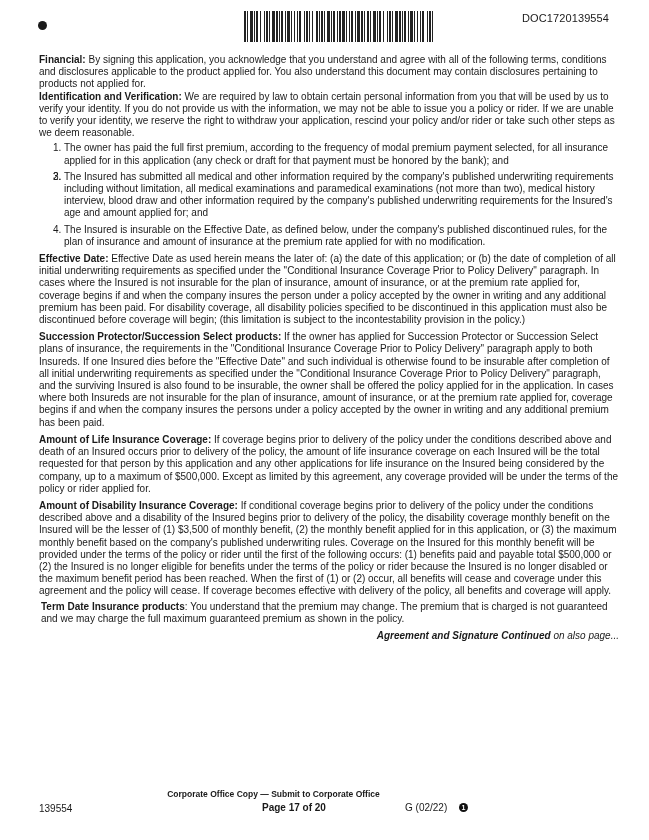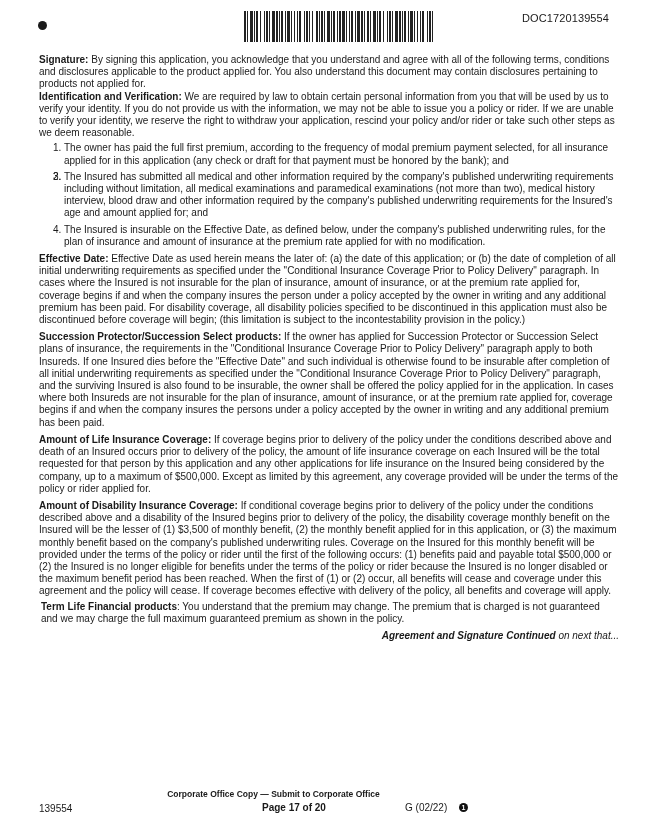--- a/index.html
+++ b/index.html
@@ -157,42 +157,42 @@
     <span style="width: 1px; background: rgb(255, 255, 255);"></span>
     <span style="width: 2px; background: rgb(34, 34, 34);"></span>
     <span style="width: 1px; background: rgb(255, 255, 255);"></span>
     <span style="width: 1px; background: rgb(34, 34, 34);"></span>
     <span style="width: 2px; background: rgb(255, 255, 255);"></span>
   </div>
 <div class="doc-id">DOC1720139554</div>
 
 <div class="content">
 
-  <p class="par" style="margin-top:2px"><b>Signature:</b><span> By signing this application, you acknowledge that you understand and agree with all of the following terms, conditions and disclosures applicable to the product applied for. You also understand this document may contain disclosures pertaining to products not applied for.</span></p>
+  <p class="par" style="margin-top:2px"><b>Financial:</b><span> By signing this application, you acknowledge that you understand and agree with all of the following terms, conditions and disclosures applicable to the product applied for. You also understand this document may contain disclosures pertaining to products not applied for.</span></p>
 
   <p class="par"><b>Identification and Verification:</b><span> We are required by law to obtain certain personal information from you that will be used by us to verify your identity. If you do not provide us with the information, we may not be able to issue you a policy or rider. If we are unable to verify your identity, we reserve the right to withdraw your application, rescind your policy and/or rider or take such other steps as we deem reasonable.</span></p>
 
 
   <ol class="reqs">
     <li><span class="num">1.</span><span>The owner has paid the full first premium, according to the frequency of modal premium payment selected, for all insurance applied for in this application (any check or draft for that payment must be honored by the bank); and</span></li>
     <li><span class="num">2.</span></li>
     <li><span class="num">3.</span><span>The Insured has submitted all medical and other information required by the company's published underwriting requirements including without limitation, all medical examinations and paramedical examinations (not more than two), medical history interview, blood draw and other information required by the company's published underwriting requirements for the Insured's age and amount applied for; and</span></li>
-    <li><span class="num">4.</span><span>The Insured is insurable on the Effective Date, as defined below, under the company's published underwriting rules, for the plan of insurance and amount of insurance at the premium rate applied for with no modification.</span></li>
+    <li><span class="num">4.</span><span>The Insured is insurable on the Effective Date, as defined below, under the company's published discontinued rules, for the plan of insurance and amount of insurance at the premium rate applied for with no modification.</span></li>
   </ol>
 
   <p class="par sp" style="margin-top:8px"><b>Effective Date:</b><span> Effective Date as used herein means the later of: (a) the date of this application; or (b) the date of completion of all initial underwriting requirements as specified under the "Conditional Insurance Coverage Prior to Policy Delivery" paragraph. In cases where the Insured is not insurable for the plan of insurance, amount of insurance, or at the premium rate applied for, coverage begins if and when the company insures the person under a policy accepted by the owner in writing and any additional premium has been paid. For disability coverage, all disability policies specified to be discontinued in this application must also be discontinued before coverage will begin; (this limitation is subject to the incontestability provision in the policy.)</span></p>
 
   <p class="par sp"><b>Succession Protector/Succession Select products:</b><span> If the owner has applied for Succession Protector or Succession Select plans of insurance, the requirements in the "Conditional Insurance Coverage Prior to Policy Delivery" paragraph apply to both Insureds. If one Insured dies before the "Effective Date" and such individual is otherwise found to be insurable after completion of all initial underwriting requirements as specified under the "Conditional Insurance Coverage Prior to Policy Delivery" paragraph, and the surviving Insured is also found to be insurable, the owner shall be offered the policy applied for in the application. In cases where both Insureds are not insurable for the plan of insurance, amount of insurance, or at the premium rate applied for, coverage begins if and when the company insures the persons under a policy accepted by the owner in writing and any additional premium has been paid.</span></p>
 
   <p class="par sp"><b>Amount of Life Insurance Coverage:</b><span> If coverage begins prior to delivery of the policy under the conditions described above and death of an Insured occurs prior to delivery of the policy, the amount of life insurance coverage on each Insured will be the total requested for that person by this application and any other applications for life insurance on the Insured being considered by the company, up to a maximum of $500,000. Except as limited by this agreement, any coverage provided will be under the terms of the policy or rider applied for.</span></p>
 
   <p class="par sp"><b>Amount of Disability Insurance Coverage:</b><span> If conditional coverage begins prior to delivery of the policy under the conditions described above and a disability of the Insured begins prior to delivery of the policy, the disability coverage monthly benefit on the Insured will be the lesser of (1) $3,500 of monthly benefit, (2) the monthly benefit applied for in this application, or (3) the maximum monthly benefit based on the company's published underwriting rules. Coverage on the Insured for this monthly benefit will be provided under the terms of the policy or rider until the first of the following occurs: (1) benefits paid and payable total $500,000 or (2) the Insured is no longer eligible for benefits under the terms of the policy or rider because the Insured is no longer disabled or the maximum benefit period has been reached. When the first of (1) or (2) occur, all benefits will cease and coverage under this agreement and the policy will cease. If coverage becomes effective with delivery of the policy, all benefits and coverage will apply.</span></p>
 
-  <p class="par" style="margin-top:3px; padding-left:2px"><b>Term Life Financial products</b><span>: You understand that the premium may change. The premium that is charged is not guaranteed and we may charge the full maximum guaranteed premium  as shown in the policy.</span></p>
+  <p class="par" style="margin-top:3px; padding-left:2px"><b>Term Date Insurance products</b><span>: You understand that the premium may change. The premium that is charged is not guaranteed and we may charge the full maximum guaranteed premium  as shown in the policy.</span></p>
 
-  <div class="continued"><b>Agreement and Signature Continued</b><span> on next that...</span></div>
+  <div class="continued"><b>Agreement and Signature Continued</b><span> on also page...</span></div>
 </div>
 
 <div class="footer-line1">Corporate Office Copy — Submit to Corporate Office</div>
 <div class="footer-num">139554</div>
 <div class="footer-page">Page 17 of 20</div>
 <div class="footer-form">G (02/22)</div>
 <div class="footer-icon">1</div>
 
 </body></html>

